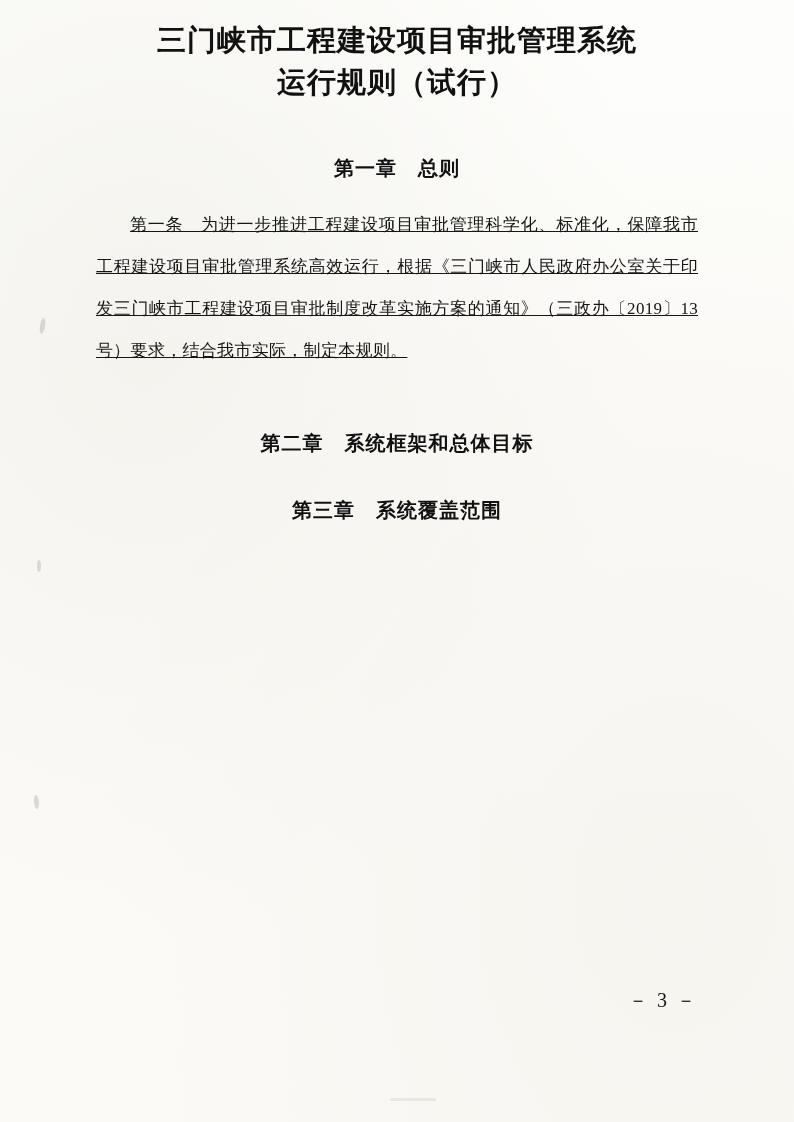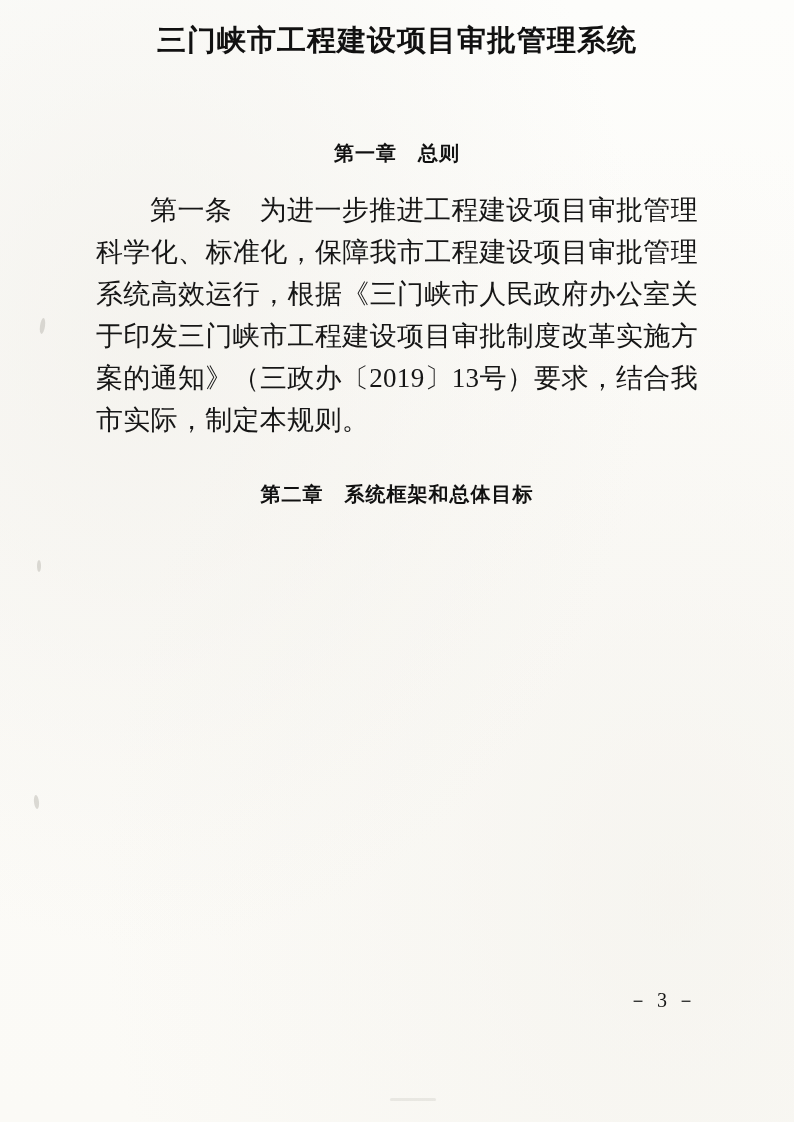--- a/index.html
+++ b/index.html
@@ -44,32 +44,33 @@
     display: block;
   }
   .chapter {
     text-align: center;
     font-family: "DejaVu Sans", sans-serif;
     font-weight: bold;
     font-size: 20px;
     letter-spacing: 1px;
     color: #111111;
   }
-  .chapter-1 { margin-top: 79px; }
-  .chapter-2 { margin-top: 40px; }
+  .chapter-1 { margin-top: 52px; }
+  .chapter-2 { margin-top: 58px; }
   .chapter-3 { margin-top: 40px; }
   .para {
     margin-top: 22px;
-    font-size: 27px;
+    font-size: 17px;
     line-height: 42px;
     text-align: justify;
     text-justify: inter-ideograph;
     text-indent: 2em;
     color: #161616;
     letter-spacing: 0.3px;
+    text-decoration: underline;
   }
   .page-number {
     position: absolute;
     right: 0;
     bottom: 108px;
     font-size: 20px;
     letter-spacing: 2px;
     color: #161616;
   }
   
@@ -89,23 +90,25 @@
 <div class="page">
   <div class="speck s1"></div>
   <div class="speck s2"></div>
   <div class="speck s3"></div>
   <div class="speck s4"></div>
 
   <div class="content">
 
     <h1 class="doc-title">
       <span class="line1">三门峡市工程建设项目审批管理系统</span>
+      <span class="line2">运行规则（试行）</span>
     </h1>
 
     <h2 class="chapter chapter-1">第一章　总则</h2>
     <p class="para">第一条　为进一步推进工程建设项目审批管理科学化、标准化，保障我市工程建设项目审批管理系统高效运行，根据《三门峡市人民政府办公室关于印发三门峡市工程建设项目审批制度改革实施方案的通知》（三政办〔2019〕13号）要求，结合我市实际，制定本规则。</p>
 
     <h2 class="chapter chapter-2">第二章　系统框架和总体目标</h2>
 
+    <h2 class="chapter chapter-3">第三章　系统覆盖范围</h2>
 
     <div class="page-number">－ 3 －</div>
   </div>
 </div>
 
 </body></html>

